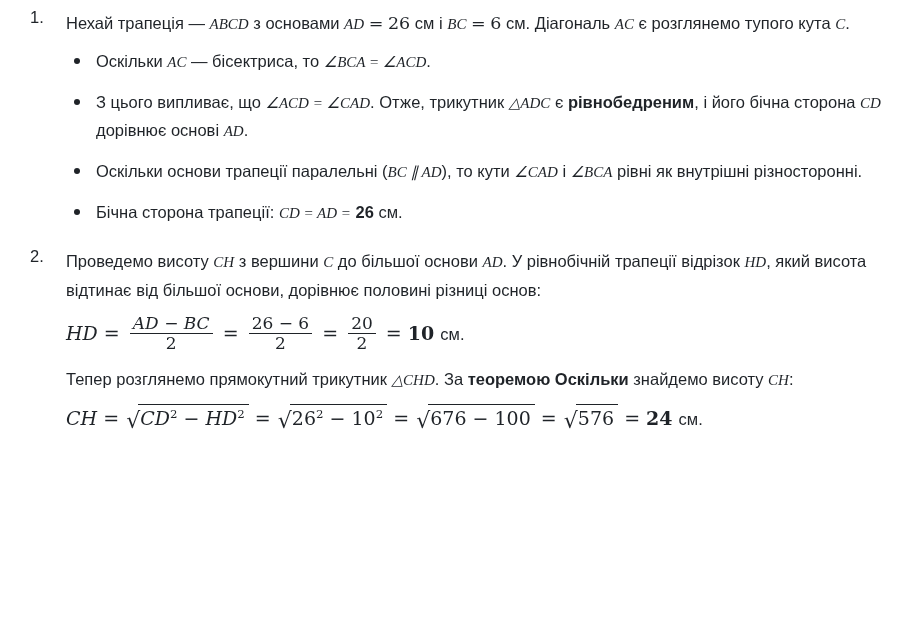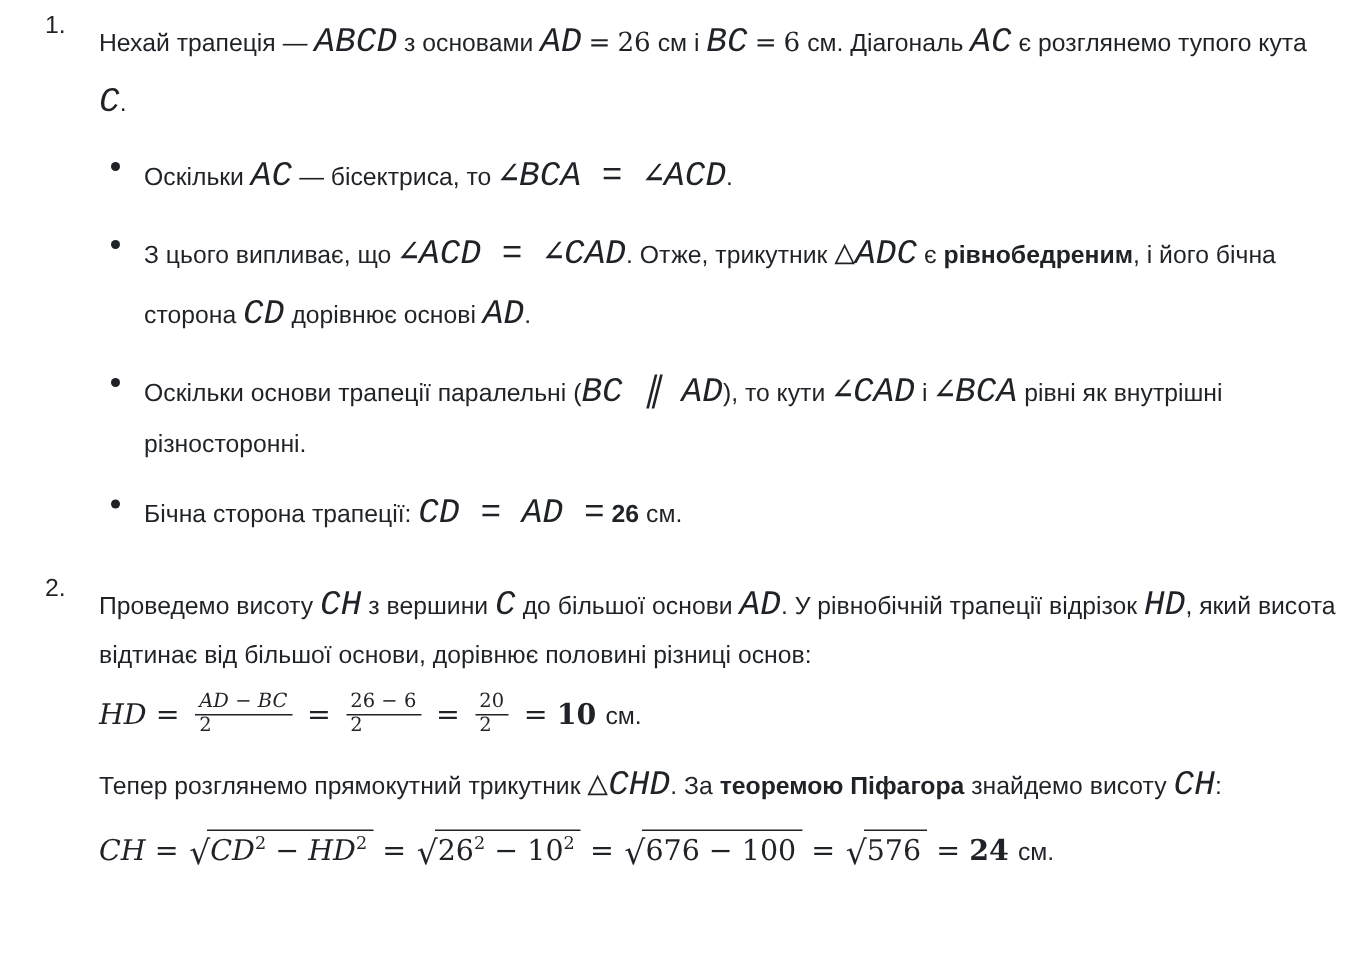--- a/index.html
+++ b/index.html
@@ -71,23 +71,23 @@
     content: "";
     position: absolute;
     left: 8px;
     top: 11px;
     width: 6px;
     height: 6px;
     border-radius: 50%;
     background: #1f2328;
   }
   .m {
-    font-family: Liberation Mono, monospace;
+    font-family: Liberation Serif, serif;
     font-style: italic;
-    font-size: 23px;
+    font-size: 15px;
   }
   .mn {
     font-family: "DejaVu Serif", serif;
     font-style: normal;
     font-size: 17.5px;
   }
   .b {
     font-weight: bold;
   }
   .display {
@@ -99,22 +99,22 @@
   }
   .display .unit {
     font-family: "Liberation Sans", sans-serif;
     font-size: 16.5px;
     font-style: normal;
   }
   .it { font-style: italic; }
   .frac {
     display: inline-block;
     vertical-align: middle;
-    text-align: left;
-    font-size: 13px;
+    text-align: center;
+    font-size: 17px;
     line-height: 1.15;
     margin: 0 4px;
     position: relative;
     top: -1px;
   }
   .frac .num {
     display: block;
     padding: 0 3px;
   }
   .frac .den {
@@ -237,21 +237,21 @@
           <span class="den">2</span>
         </span>
         <span>=</span>
         <span class="b">10</span>
         <span class="unit">см.</span>
       </div>
 
       <div class="para">
         <span>Тепер розглянемо прямокутний трикутник</span>
         <span class="m">△CHD</span><span>. За</span>
-        <span class="b">теоремою Піфагора</span>
+        <span class="b">теоремою Оскільки</span>
         <span>знайдемо висоту</span>
         <span class="m">CH</span><span>:</span>
       </div>
 
       <div class="display">
         <span class="it">CH</span>
         <span>=</span>
         <span class="sqrt"><span class="rad">√</span><span class="body"><span class="it">CD</span><sup class="expn">2</sup> <span>−</span> <span class="it">HD</span><sup class="expn">2</sup></span></span>
         <span>=</span>
         <span class="sqrt"><span class="rad">√</span><span class="body"><span>26</span><sup class="expn">2</sup> <span>−</span> <span>10</span><sup class="expn">2</sup></span></span>

